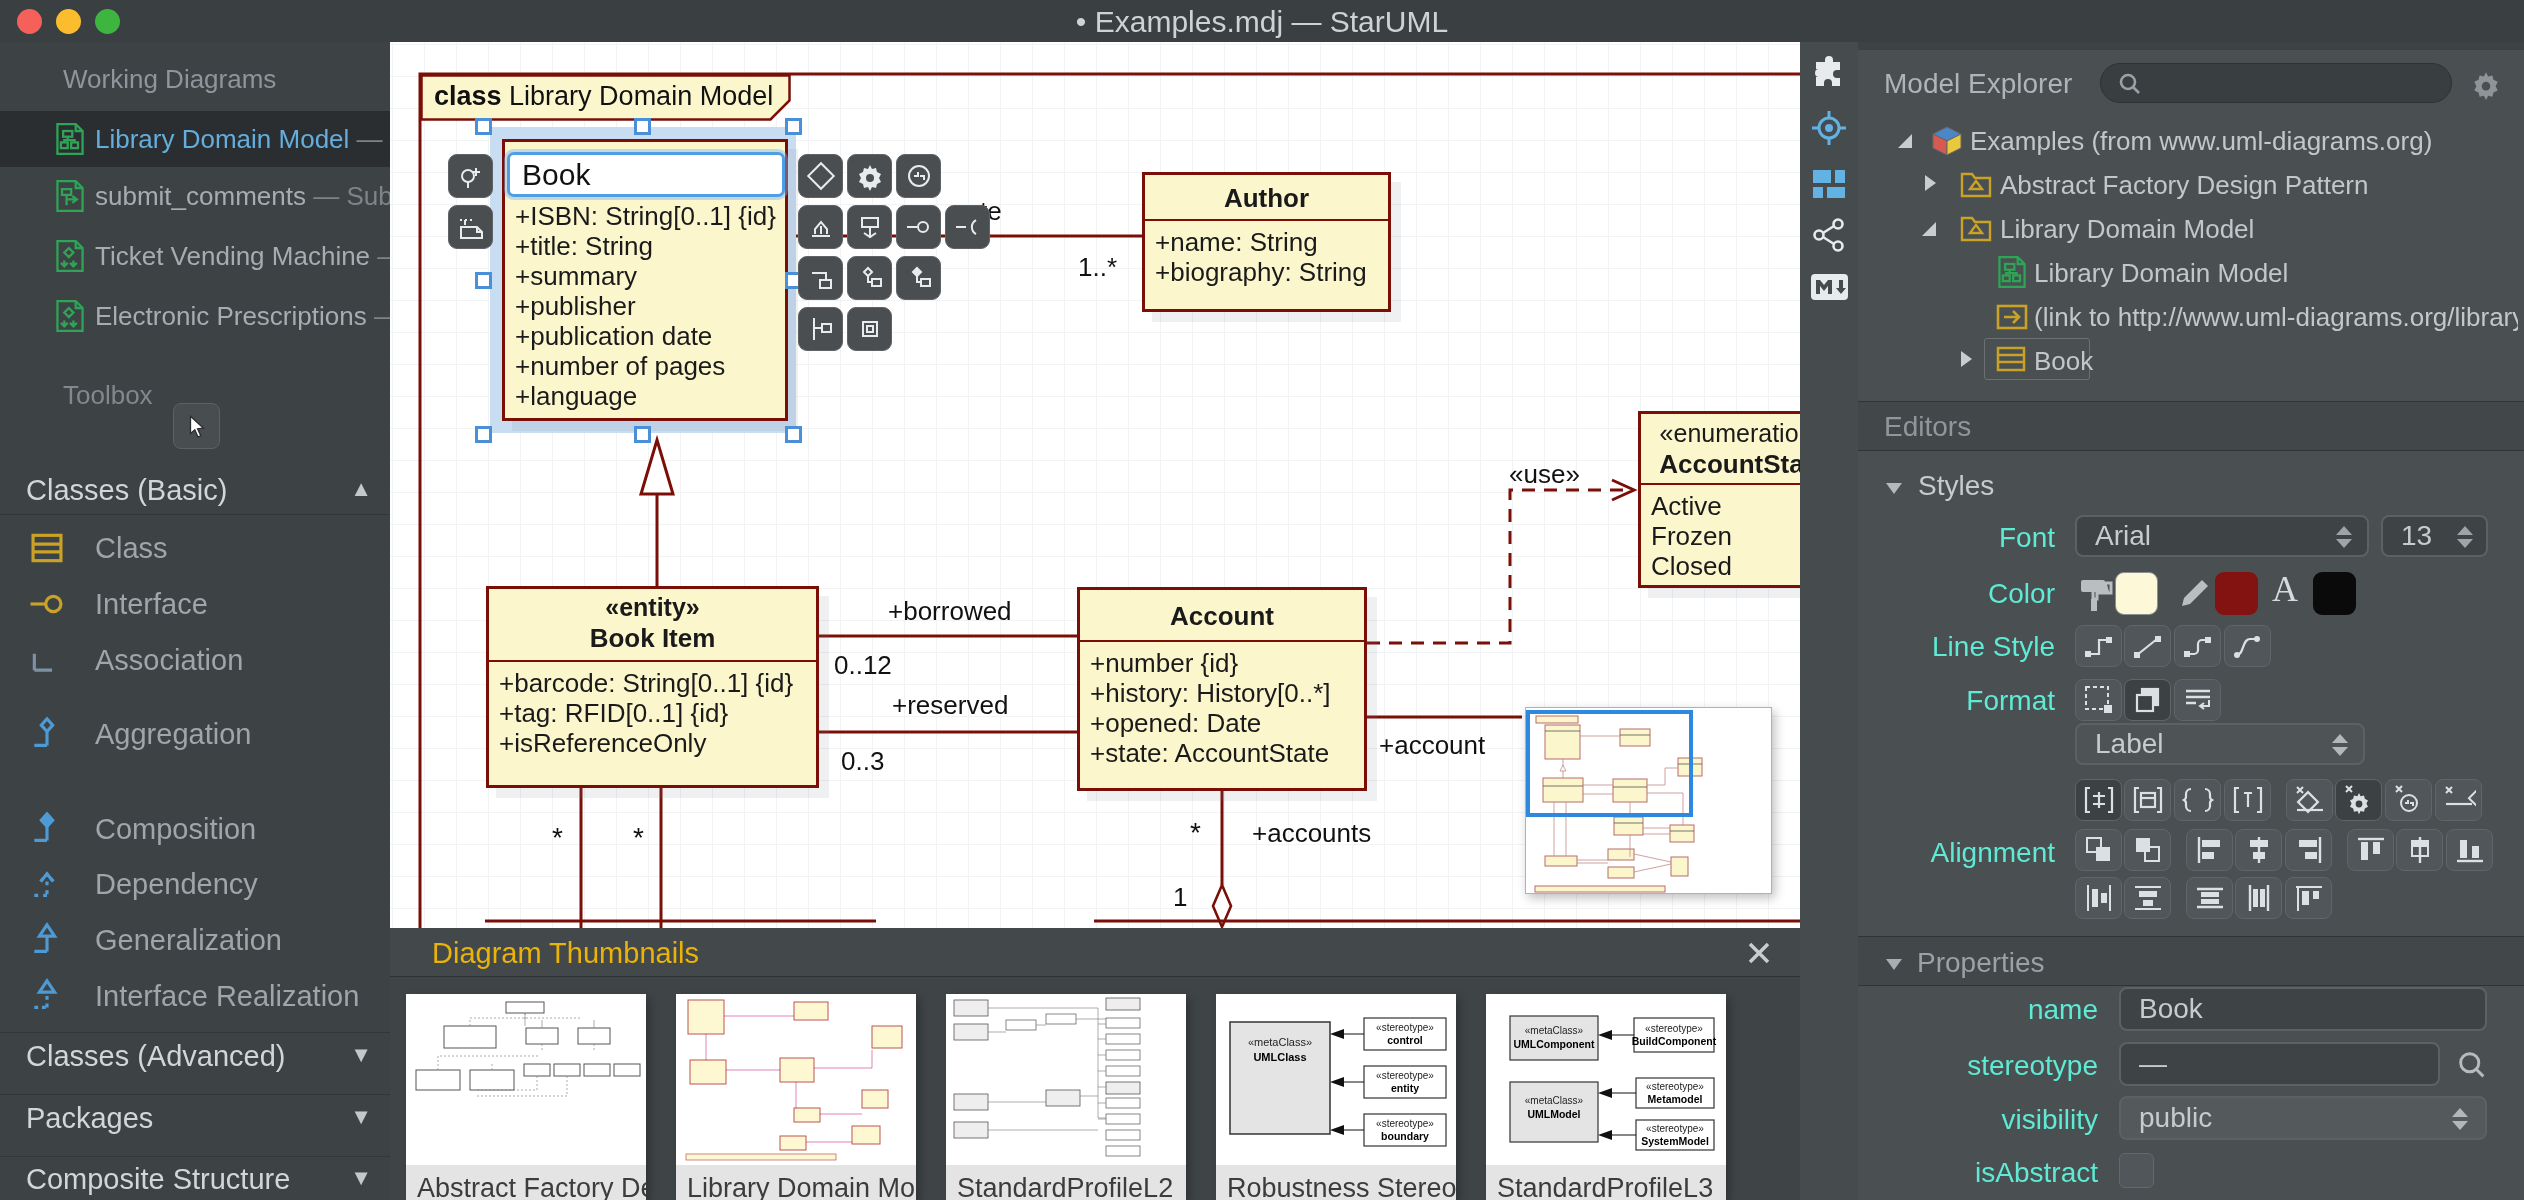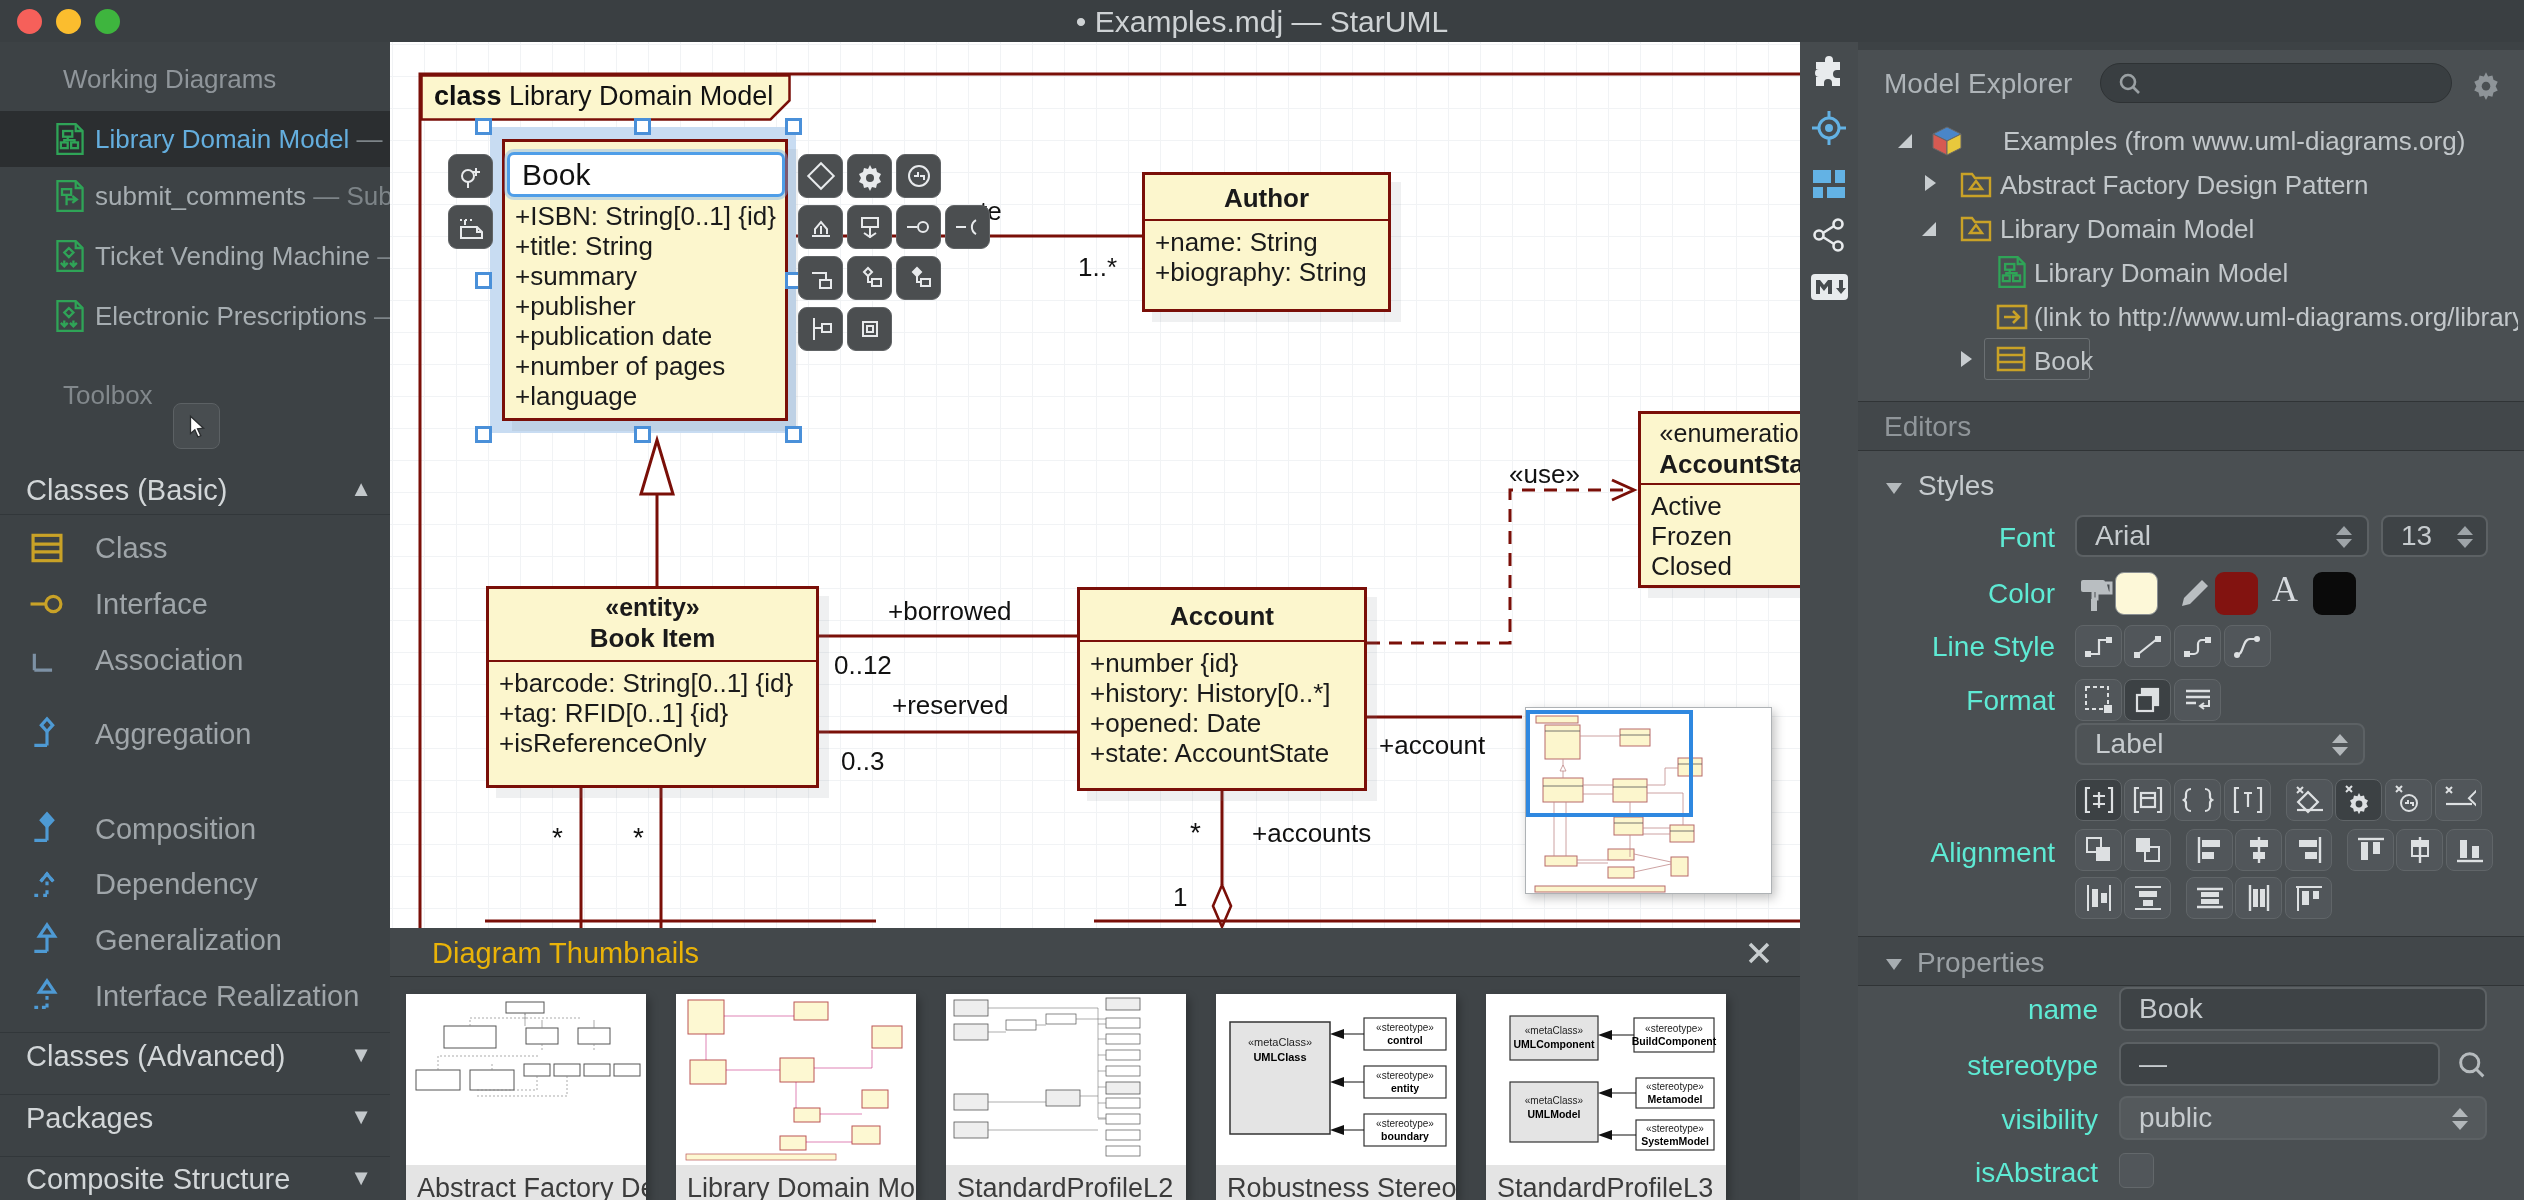--- a/index.html
+++ b/index.html
@@ -563,21 +563,21 @@
   </svg>
 
   <svg style="position:absolute; left:38px; top:82px;" width="18" height="18">
       <polygon points="16,2 16,16 2,16" fill="#c8cdd0"></polygon>
     </svg>
   <svg style="position:absolute; left:72px; top:74px;" width="34" height="34" viewBox="0 0 34 34">
     <polygon points="17,3 31,10 17,17 3,10" fill="#4a86c8" stroke="#666" stroke-width="1"></polygon>
     <polygon points="3,10 17,17 17,31 3,24" fill="#d65a52" stroke="#666" stroke-width="1"></polygon>
     <polygon points="31,10 17,17 17,31 31,24" fill="#e8c83c" stroke="#666" stroke-width="1"></polygon>
   </svg>
-  <div class="tree-tx abs" style="left:112px; top:76px;margin-left:33px;">Examples (from www.uml-diagrams.org)</div>
+  <div class="tree-tx abs" style="left:112px; top:76px;">Examples (from www.uml-diagrams.org)</div>
 
   <svg style="position:absolute; left:64px; top:123px;" width="16" height="20">
       <polygon points="3,2 14,10 3,18" fill="#c8cdd0"></polygon>
     </svg>
   <svg style="position:absolute; left:102px; top:119px;" width="32" height="30" viewBox="0 0 32 30" fill="none" stroke="#c9a227" stroke-width="2.4">
     <path d="M2 5 h10 l3 4 h15 v18 h-28 z"></path>
       <polygon points="16,12 22,20 10,20"></polygon>
   </svg>
   <div class="tree-tx abs" style="left:142px; top:120px;">Abstract Factory Design Pattern</div>
 

